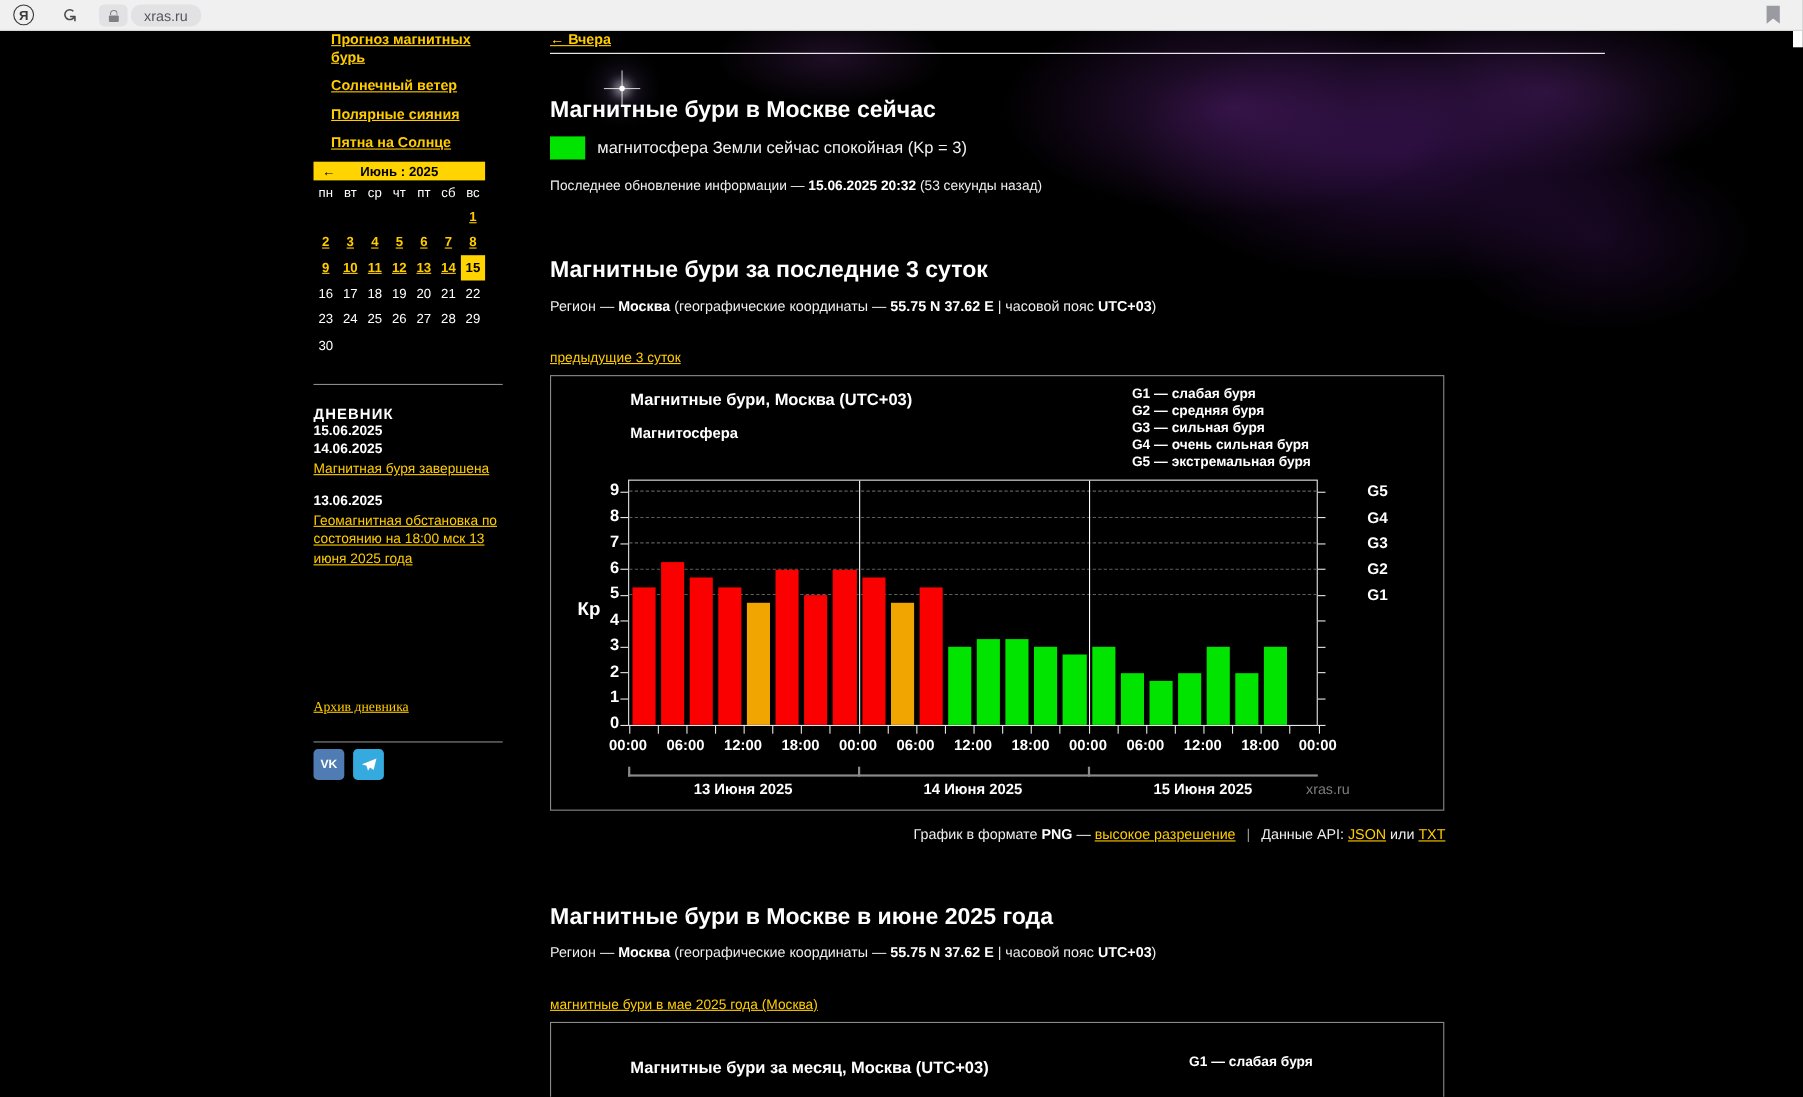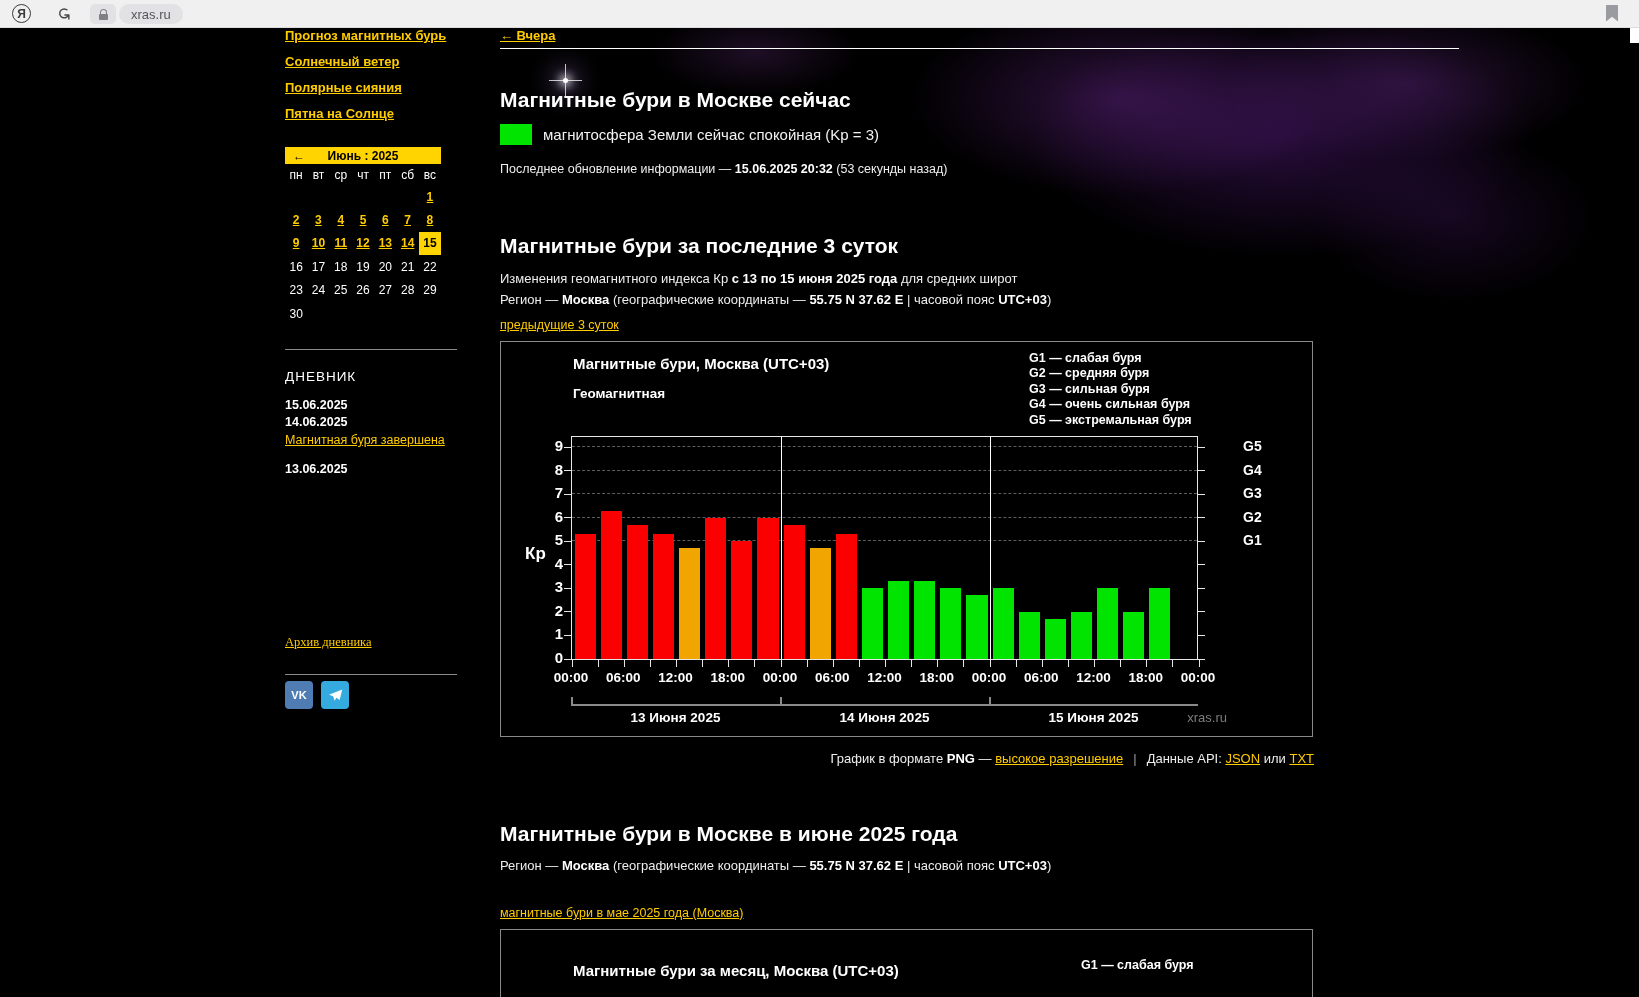--- a/index.html
+++ b/index.html
@@ -42,39 +42,39 @@
   .star { position:absolute; left:563px; top:50px; width:5px; height:5px; background:#fff;
     border-radius:50%; box-shadow:0 0 10px 3px rgba(255,255,255,.9), 0 0 26px 8px rgba(190,150,255,.5); }
   .star::before, .star::after { content:""; position:absolute; background:rgba(255,255,255,.75); }
   .star::before { left:2px; top:-14px; width:1px; height:33px; }
   .star::after { left:-14px; top:2px; width:33px; height:1px; }
   .scroll-thumb { position:absolute; right:0; top:0; width:9px; height:15px; background:#fff; }
 
   
   .sidebar { position:absolute; left:285px; top:0; width:172px; }
   .nav-link { display:block; color:#fc0; font-size:13px; font-weight:600;
-    text-decoration:underline; margin-bottom:10px; line-height:16px; }
+    text-decoration:underline; margin-bottom:10px; line-height:16px;margin-left:16px; }
   .ylink { color:#fc0; text-decoration:underline; }
 
   .calendar { position:absolute; left:0; top:119px; width:156px; font-size:12px; }
   .cal-header { height:17px; background:#ffd400; color:#000; display:flex;
     align-items:center; position:relative; font-weight:bold; }
   .cal-prev { position:absolute; left:8px; font-weight:bold; }
   .cal-month { width:100%; text-align:center; }
   .cal-grid { display:grid; grid-template-columns:repeat(7,22.3px); }
   .cal-cell { height:23.4px; display:flex; align-items:center; justify-content:center; }
   .cal-dow { color:#fff; font-weight:normal; height:21px; }
   .cal-day { color:#fff; }
   .cal-day-link { color:#fc0; font-weight:bold; text-decoration:underline; }
   .cal-day-sel { background:#ffd400; color:#000; font-weight:bold; width:100%; height:100%;
     display:flex; align-items:center; justify-content:center; }
 
   .divider { position:absolute; left:0; width:172px; border-top:1px solid #8a8a8a; }
   .diary { position:absolute; left:0; top:341px; width:172px; }
-  .diary-title { font-size:13.5px; font-weight:normal; letter-spacing:1px; margin-bottom:14px; }
+  .diary-title { font-size:13.5px; font-weight:bold; letter-spacing:1px; }
   .diary-date { font-size:12.5px; color:#fff; font-weight:bold; margin-bottom:3px; }
   .diary-link { display:block; font-size:12.5px; line-height:17.5px; color:#fc0;
     text-decoration:underline; margin-bottom:12px; }
   .archive-link { position:absolute; left:0; top:607px; font-size:12.5px;font-family:Liberation Serif, serif; }
   .social { position:absolute; left:0; top:653px; display:flex; gap:8px; }
   .vk-icon { width:28px; height:28px; background:#4f7db3; border-radius:4px; color:#fff;
     font-weight:bold; font-size:11px; display:flex; align-items:center; justify-content:center; }
   .tg-icon { width:28px; height:28px; background:#34aadf; border-radius:4px;
     display:flex; align-items:center; justify-content:center; }
 
@@ -258,20 +258,21 @@
 
     <div class="divider" style="top:321px"></div>
 
     <div class="diary">
       <div class="diary-title">ДНЕВНИК</div>
       <div id="diary-entries">
           <div class="diary-date">15.06.2025</div>
           <div class="diary-date">14.06.2025</div>
           <a class="diary-link">Магнитная буря завершена</a>
           <div class="diary-date">13.06.2025</div>
+          <a class="diary-link">Геомагнитная обстановка по состоянию на 18:00 мск 13 июня 2025 года</a>
         </div>
     </div>
 
     <a class="archive-link ylink">Архив дневника</a>
     <div class="divider" style="top:646px"></div>
 
     <div class="social">
       <a class="vk-icon">VK</a>
       <a class="tg-icon">
         <svg width="17" height="17" viewBox="0 0 24 24">
@@ -289,35 +290,34 @@
     <div class="status-row">
       <div class="status-swatch" id="status-swatch" style="background: rgb(0, 228, 0);"></div>
       <span class="status-text">магнитосфера Земли сейчас спокойная (Kp = 3)</span>
     </div>
     <div class="update-line">
       <span>Последнее обновление информации — </span><span class="b">15.06.2025 20:32</span><span> (53 секунды назад)</span>
     </div>
 
     <h1 class="h1-3d">Магнитные бури за последние 3 суток</h1>
     <div class="desc-3d">
-      <div><span>Изменения геомагнитного индекса Кр </span><span class="b">с 13 по 15 июня 2025 года</span><span> для средних широт</span></div>
       <div><span>Регион — </span><span class="b">Москва</span><span> (географические координаты — </span><span class="b">55.75 N 37.62 E</span><span> | часовой пояс </span><span class="b">UTC+03</span><span>)</span></div>
     </div>
     <a class="prev-link ylink">предыдущие 3 суток</a>
 
     <div class="chart-box">
       <div class="chart-title">Магнитные бури, Москва (UTC+03)</div>
       <div class="g-levels" id="g-levels">
           <div>G1 — слабая буря</div>
           <div>G2 — средняя буря</div>
           <div>G3 — сильная буря</div>
           <div>G4 — очень сильная буря</div>
           <div>G5 — экстремальная буря</div>
         </div>
-      <div class="mag-label">Геомагнитная</div>
+      <div class="mag-label">Магнитосфера</div>
       <div class="kp-label">Кр</div>
       <div class="plot" id="kp-plot">
           <div class="gridline" style="bottom: 117.778px;"></div>
           <div class="gridline" style="bottom: 141.333px;"></div>
           <div class="gridline" style="bottom: 164.889px;"></div>
           <div class="gridline" style="bottom: 188.444px;"></div>
           <div class="gridline" style="bottom: 212px;"></div>
           <div class="ytick-l" style="bottom: -0.5px;"></div>
           <div class="ytick-r" style="bottom: -0.5px;"></div>
           <div class="ytick-l" style="bottom: 23.0556px;"></div>

